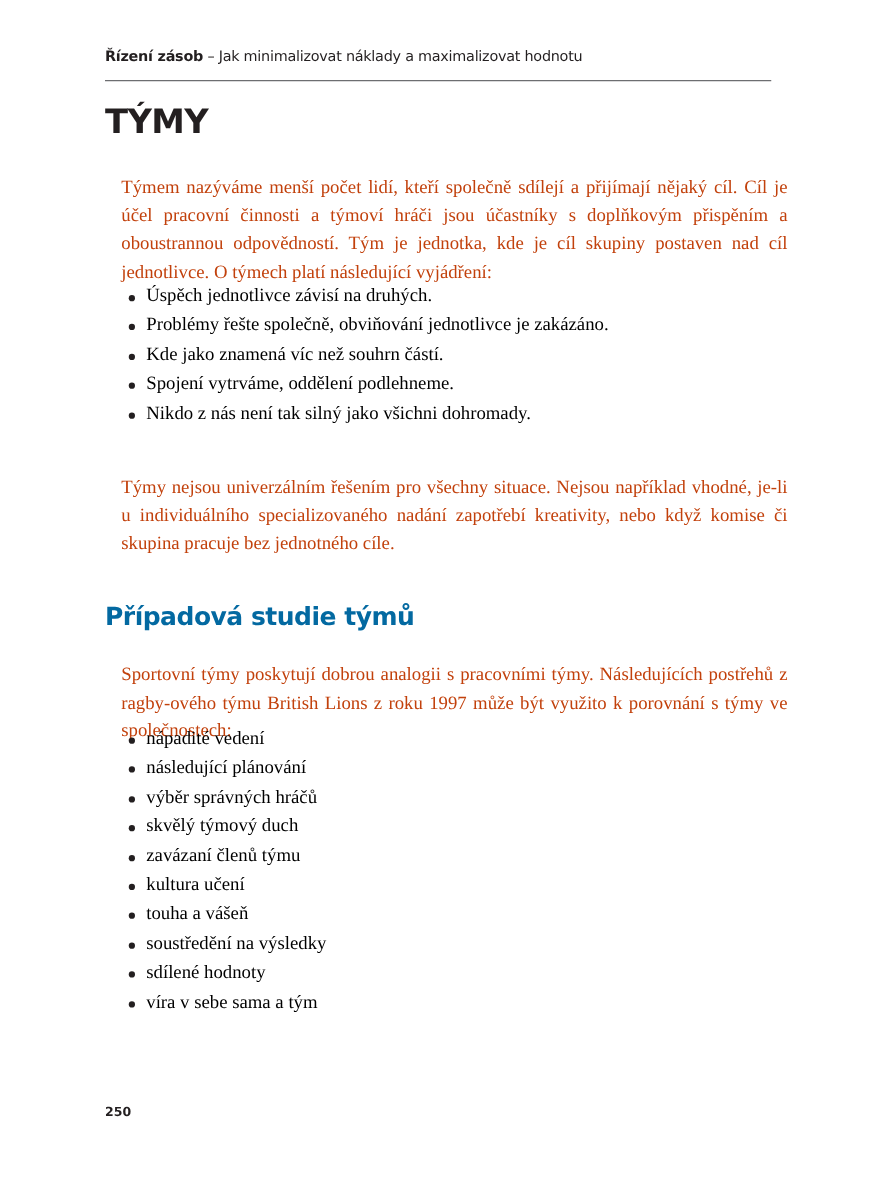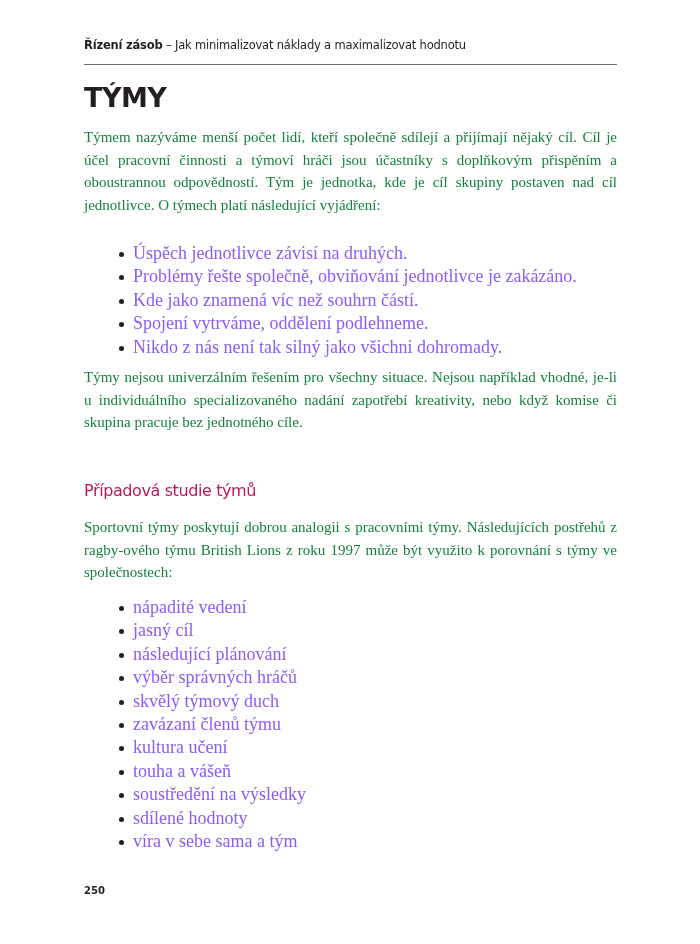--- a/index.html
+++ b/index.html
@@ -2,26 +2,26 @@
 <html><head>
   <meta charset="utf-8">
   <style>
     html, body { margin: 0; padding: 0; background: #ffffff; }
     body { width: 700px; height: 944px; position: relative; overflow: hidden; color: #231f20; }
     .page { position: absolute; left: 0; top: 0; width: 632px; height: 944px; }
     .running-head { position: absolute; left: 84px; top: 38px; font-family: "DejaVu Sans", sans-serif; font-size: 11.5px; color: #231f20; letter-spacing: -0.2px; }
     .running-head .bold { font-weight: bold; }
     .head-rule { position: absolute; left: 84px; top: 64px; width: 533px; height: 0; border-top: 1px solid #6d6e71; }
     h1 { position: absolute; left: 84px; top: 82px; margin: 0; font-family: "DejaVu Sans", sans-serif; font-weight: bold; font-size: 27px; letter-spacing: -0.5px; color: #231f20; }
-    h2 { position: absolute; left: 84px; top: 481px; margin: 0; font-family: "DejaVu Sans", sans-serif; font-weight: normal; font-size: 16px; letter-spacing: -0.4px; color: #be185d; }
-    .para { position: absolute; left: 84px; width: 533px; margin: 0; font-family: "Liberation Serif", serif; font-size: 15px; line-height: 22.5px; text-align: justify; color: #15803d; }
+    h2 { position: absolute; left: 84px; top: 481px; margin: 0; font-family: "DejaVu Sans", sans-serif; font-weight: bold; font-size: 20px; letter-spacing: -0.4px; color: #0369a1; }
+    .para { position: absolute; left: 84px; width: 533px; margin: 13px; font-family: "Liberation Serif", serif; font-size: 15px; line-height: 22.5px; text-align: justify; color: #c2410c; }
     .p1 { top: 126px; }
     .p2 { top: 366px; }
     .p3 { top: 516px; }
-    ul.bullets { position: absolute; left: 101px; margin: 16px; padding: 0; list-style: none; font-family: "Liberation Serif", serif; font-size: 18px; color: #8b5cf6; }
+    ul.bullets { position: absolute; left: 101px; margin: 0; padding: 0; list-style: none; font-family: "Liberation Serif", serif; font-size: 15px; color: #000000; }
     ul.bullets li { position: relative; padding-left: 16px; height: 23.4px; line-height: 23.4px; white-space: nowrap; }
     ul.bullets li .dot { position: absolute; left: 2px; top: 10px; width: 5px; height: 5px; border-radius: 50%; background: #231f20; }
     .list1 { top: 226px; }
     .list2 { top: 580px; }
     .page-number { position: absolute; left: 84px; top: 885px; font-family: "DejaVu Sans", sans-serif; font-weight: bold; font-size: 10px; color: #231f20; }
   </style>
 </head>
 <body>
 
 <div class="page">
@@ -44,21 +44,20 @@
   </ul>
 
   <p class="para p2">Týmy nejsou univerzálním řešením pro všechny situace. Nejsou například vhodné, je-li u individuálního specializovaného nadání zapotřebí kreativity, nebo když komise či skupina pracuje bez jednotného cíle.</p>
 
   <h2>Případová studie týmů</h2>
 
   <p class="para p3">Sportovní týmy poskytují dobrou analogii s pracovními týmy. Následujících postřehů z ragby-ového týmu British Lions z roku 1997 může být využito k porovnání s týmy ve společnostech:</p>
 
   <ul class="bullets list2">
     <li><span class="dot"></span><span>nápadité vedení</span></li>
-    <li><span class="dot"></span><span>jasný cíl</span></li>
     <li><span class="dot"></span><span>následující plánování</span></li>
     <li><span class="dot"></span><span>výběr správných hráčů</span></li>
     <li><span class="dot"></span><span>skvělý týmový duch</span></li>
     <li><span class="dot"></span><span>zavázaní členů týmu</span></li>
     <li><span class="dot"></span><span>kultura učení</span></li>
     <li><span class="dot"></span><span>touha a vášeň</span></li>
     <li><span class="dot"></span><span>soustředění na výsledky</span></li>
     <li><span class="dot"></span><span>sdílené hodnoty</span></li>
     <li><span class="dot"></span><span>víra v sebe sama a tým</span></li>
   </ul>

